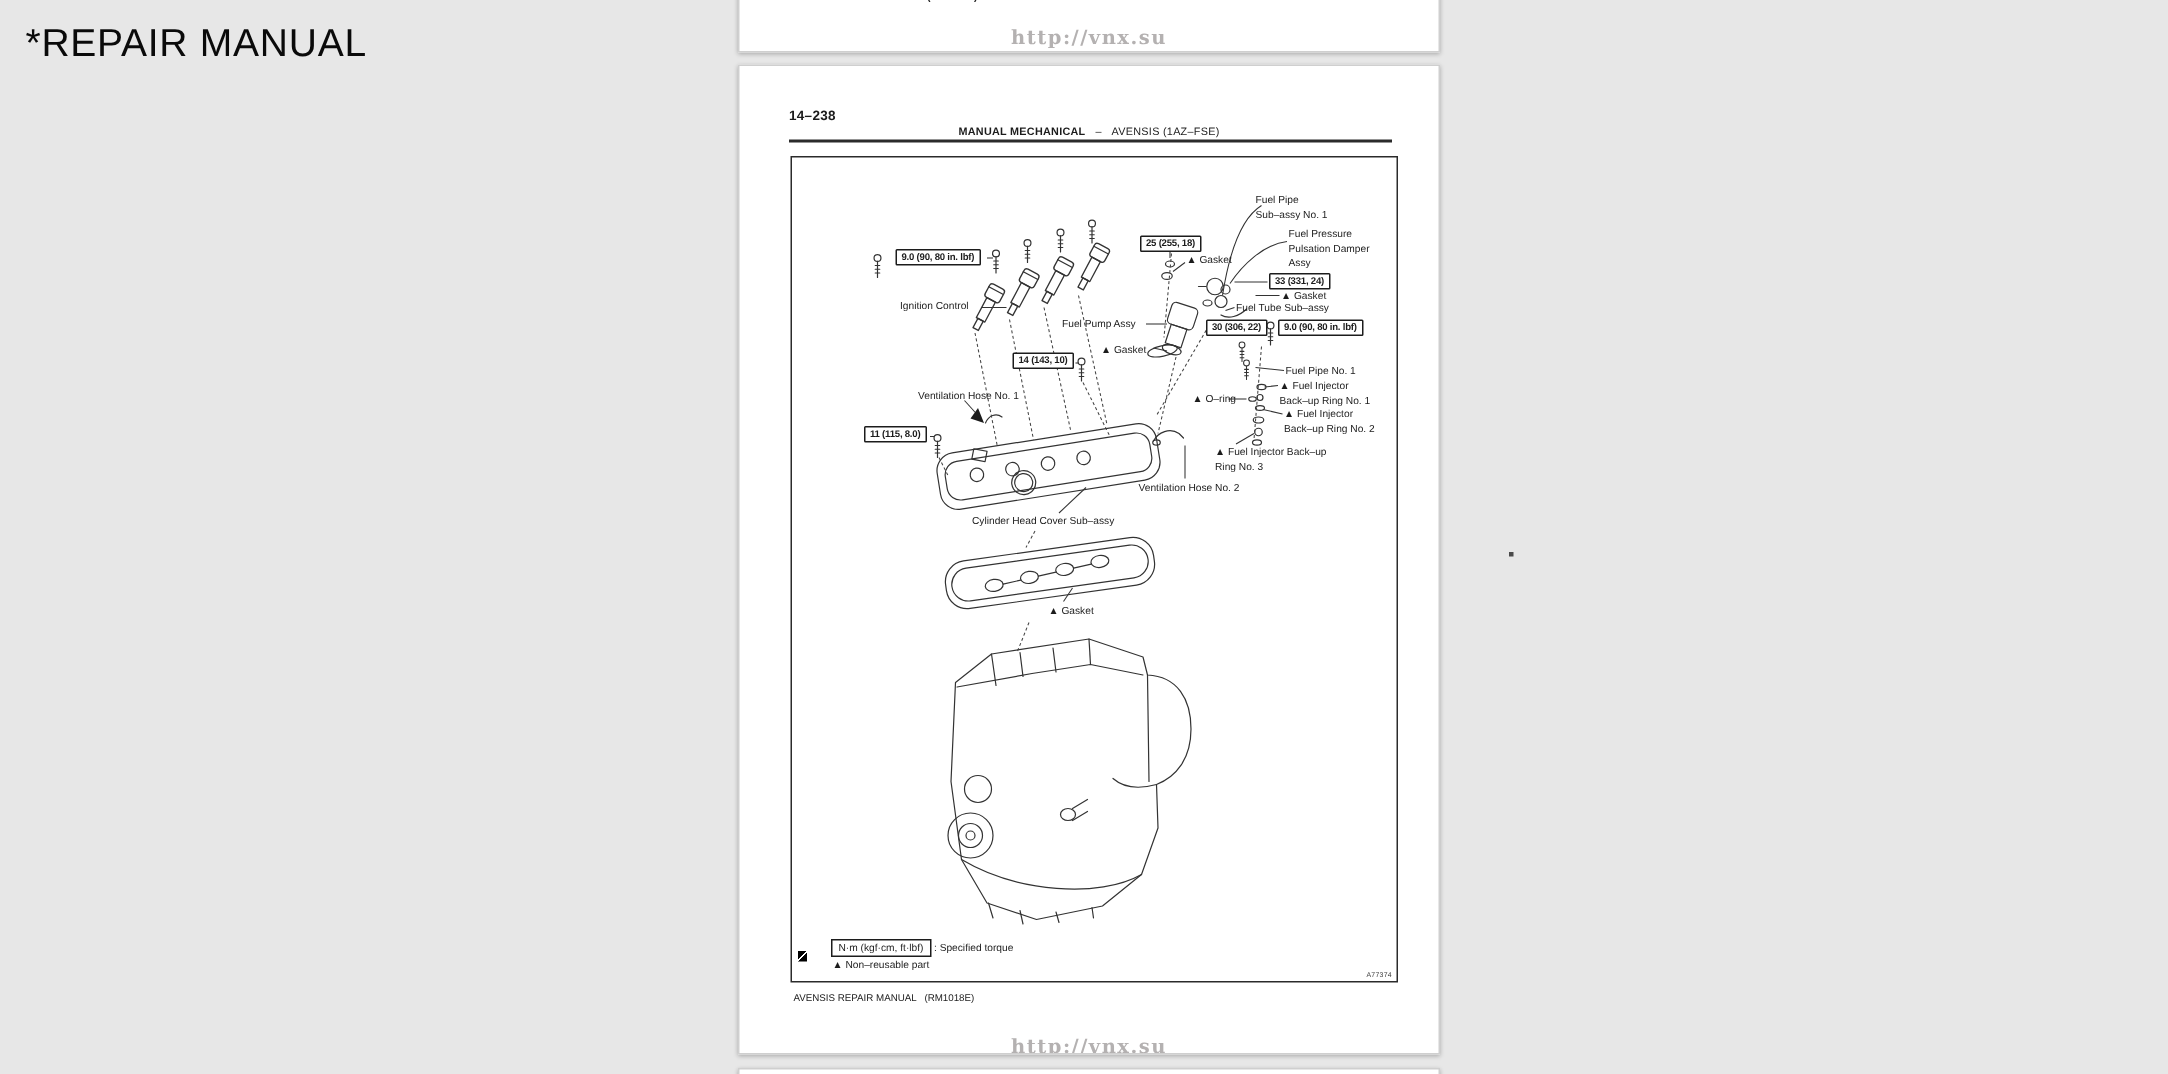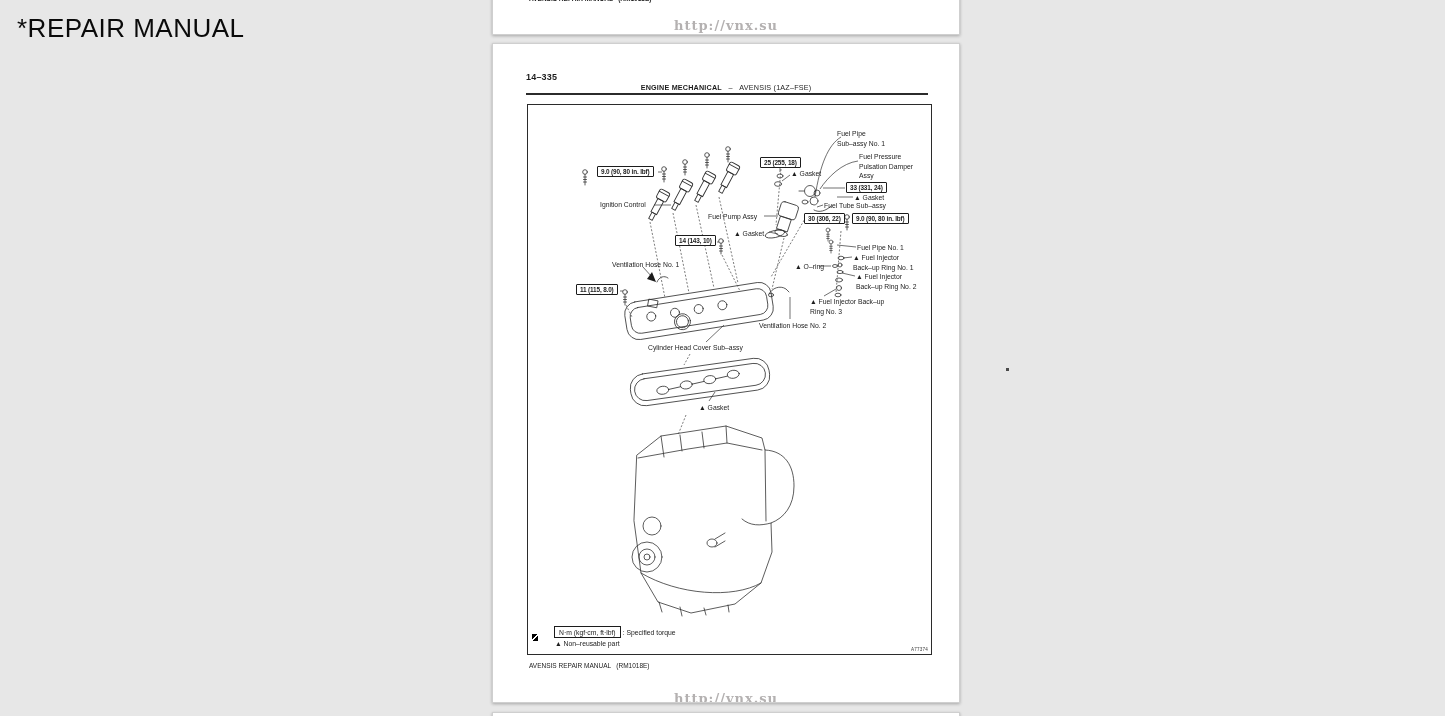--- a/index.html
+++ b/index.html
@@ -69,22 +69,22 @@
 <body>
 
 <div class="sample-watermark">*REPAIR MANUAL</div>
 
 <div class="paper paper-prev">
   <div class="clipped-header">AVENSIS REPAIR MANUAL   (RM1018E)</div>
   <div class="vnx vnx-prev">http://vnx.su</div>
 </div>
 
 <div class="paper paper-main">
-  <div class="page-number">14–335</div>
-  <div class="page-header"><span class="sec">ENGINE MECHANICAL</span><span>&nbsp;&nbsp;&nbsp;</span><span>–</span><span>&nbsp;&nbsp;&nbsp;</span><span>AVENSIS (1AZ–FSE)</span></div>
+  <div class="page-number">14–238</div>
+  <div class="page-header"><span class="sec">MANUAL MECHANICAL</span><span>&nbsp;&nbsp;&nbsp;</span><span>–</span><span>&nbsp;&nbsp;&nbsp;</span><span>AVENSIS (1AZ–FSE)</span></div>
   <div class="header-rule"></div>
 
   <div class="figure-box">
     <svg width="403" height="549" viewBox="0 0 403 549">
       <defs>
         <g id="bolt" fill="none" stroke="#333" stroke-width=".8">
           <circle cx="0" cy="0" r="2.3"></circle>
           <path d="M0,2.3 V13"></path>
           <path d="M-1.5,5 h3 M-1.5,7.5 h3 M-1.5,10 h3"></path>
         </g>

